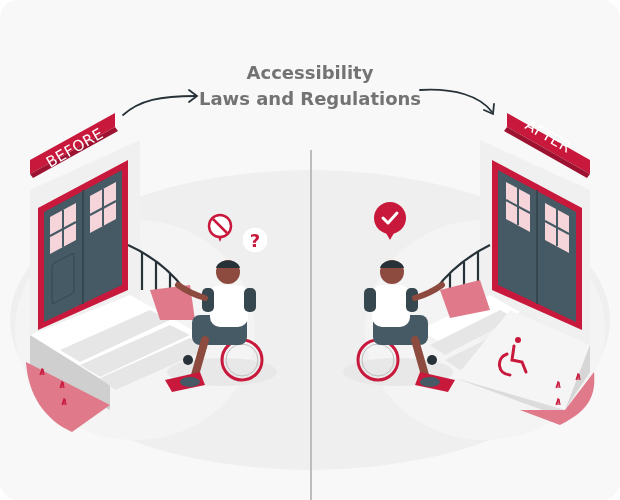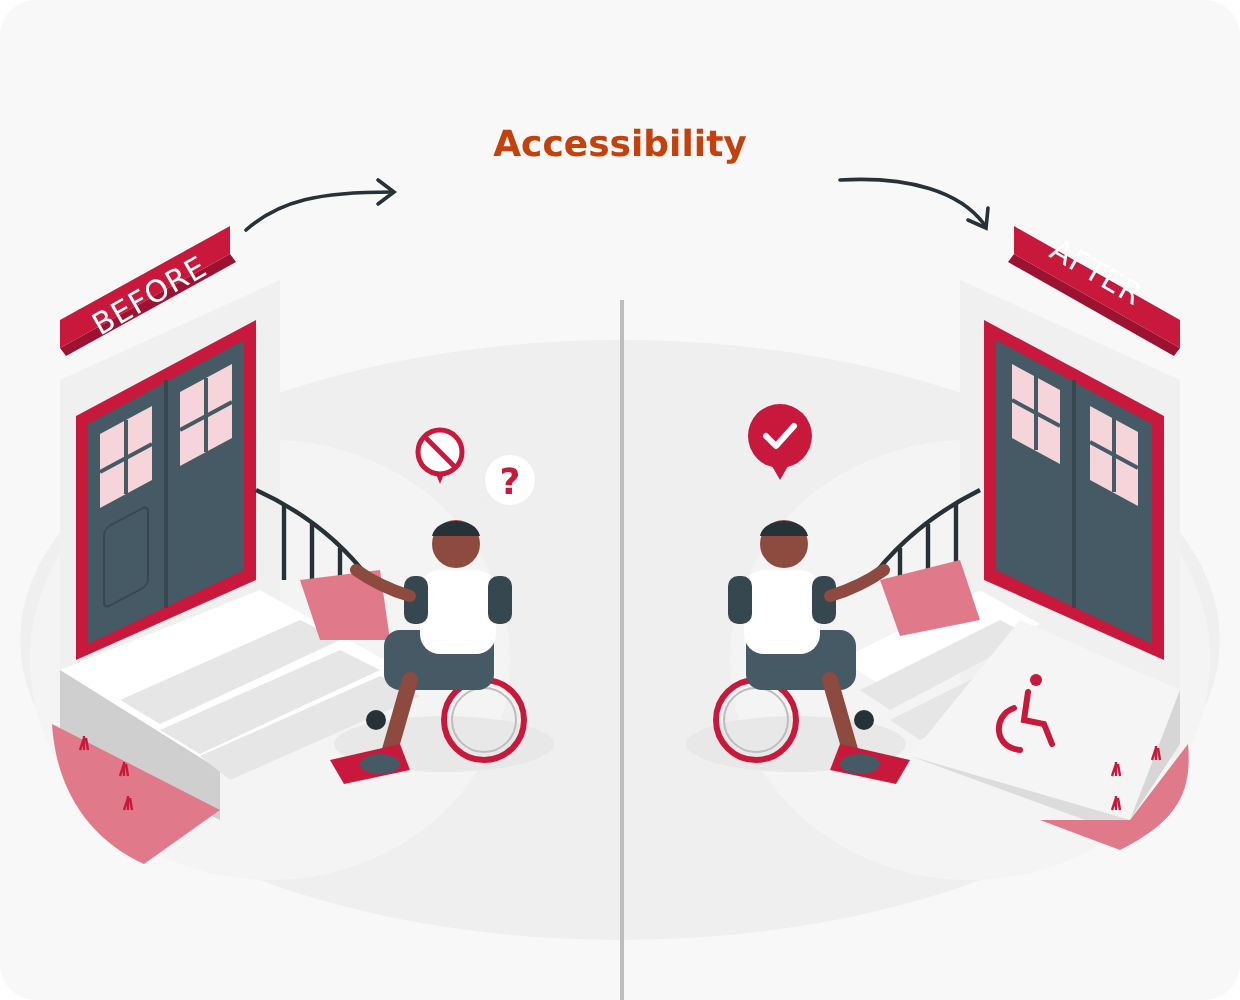--- a/index.html
+++ b/index.html
@@ -4,21 +4,21 @@
 <style>
   html, body { margin: 0; padding: 0; background: #ffffff; }
   body { width: 620px; height: 500px; overflow: hidden; }
   .card {
     position: relative; width: 620px; height: 500px;
     background: #f8f8f8; border-radius: 18px; overflow: hidden;
     font-family: "Liberation Sans", sans-serif;
   }
   .title {
     position: absolute; left: 0; width: 620px; text-align: center;
-    color: #c2410c; font-weight: bold; font-size: 18px; line-height: 26px;
+    color: #737373; font-weight: bold; font-size: 18px; line-height: 26px;
     font-family: "DejaVu Sans", sans-serif;
   }
   .title.l1 { top: 60px; }
   .title.l2 { top: 86px; }
   svg.scene { position: absolute; left: 0; top: 0; }
   .sign-text { font-family: "DejaVu Sans", sans-serif; font-size: 15px; fill: #ffffff; letter-spacing: 0.5px; }
 </style>
 </head>
 <body>
 
@@ -194,13 +194,14 @@
         <path d="M415 298 C 425 295, 435 290, 442 285" stroke="#8d4a3f" stroke-width="6" stroke-linecap="round" fill="none"></path>
         <path d="M415 340 L 425 375" stroke="#8d4a3f" stroke-width="8" stroke-linecap="round"></path>
         <polygon points="455,380 420,372 415,385 448,392" fill="#c8193c"></polygon>
         <ellipse cx="430" cy="382" rx="10" ry="5" fill="#455a64"></ellipse>
         <circle cx="432" cy="360" r="5" fill="#263238"></circle>
       </g>
     </g>
   </svg>
 
   <div class="title l1">Accessibility</div>
+  <div class="title l2">Laws and Regulations</div>
 </div>
 
 </body></html>

